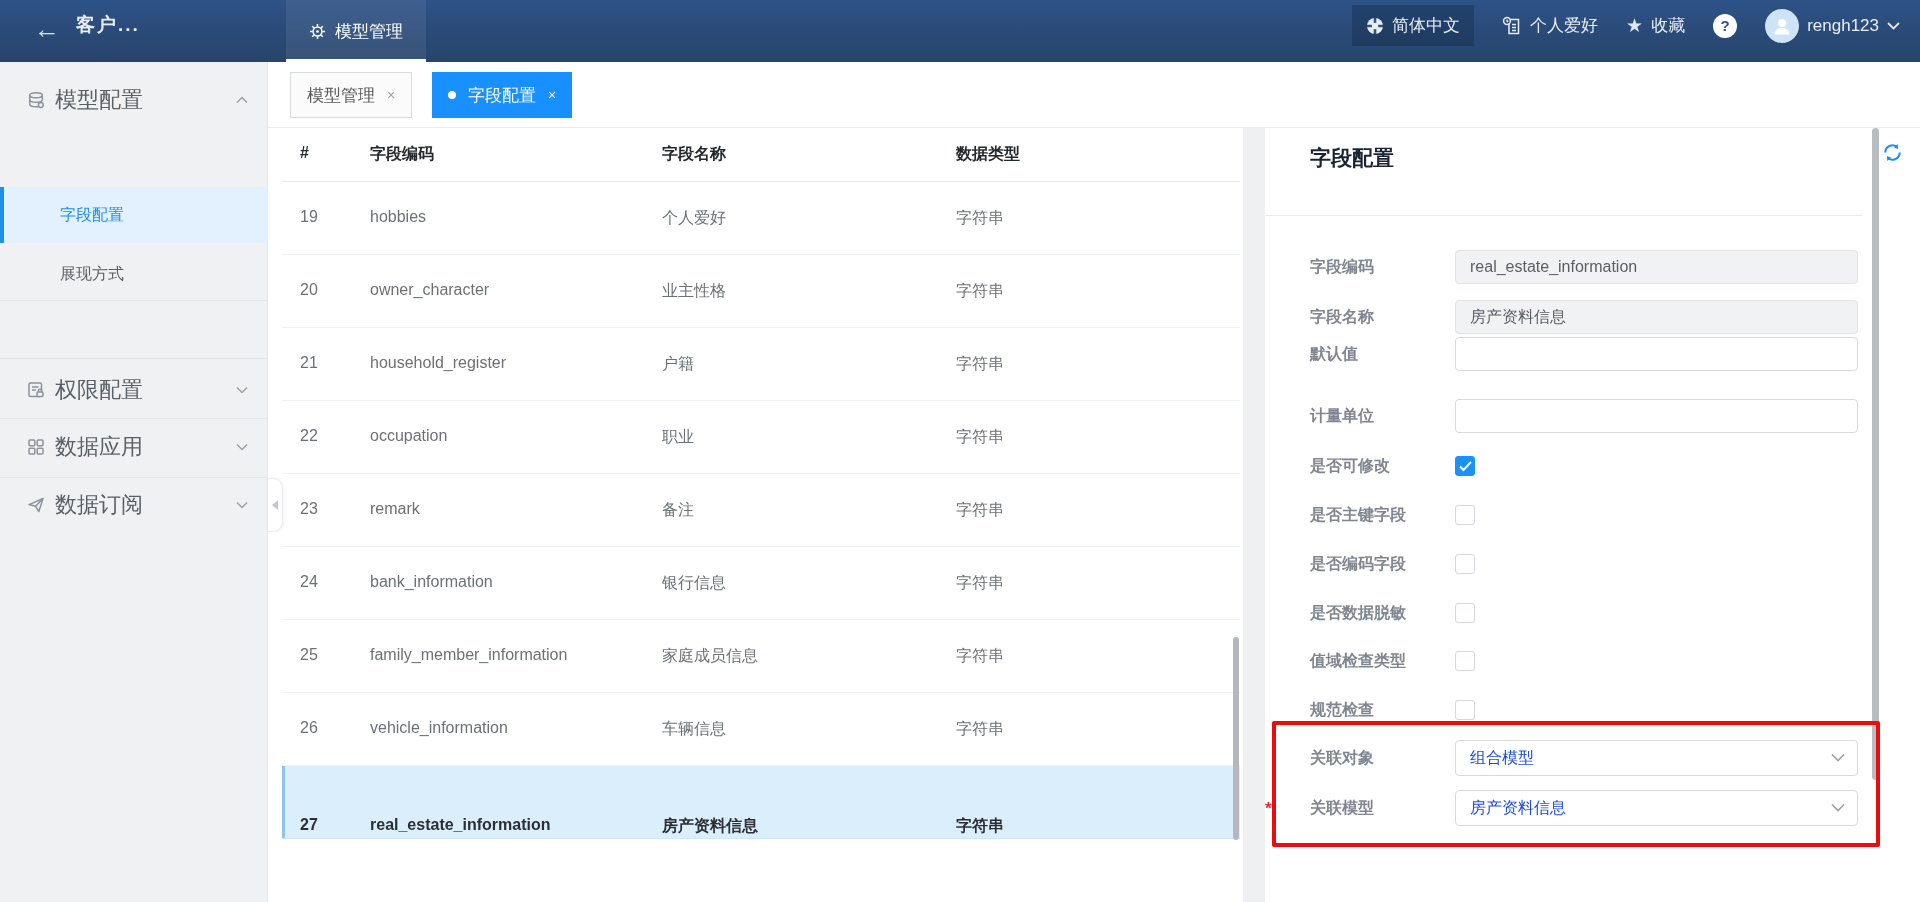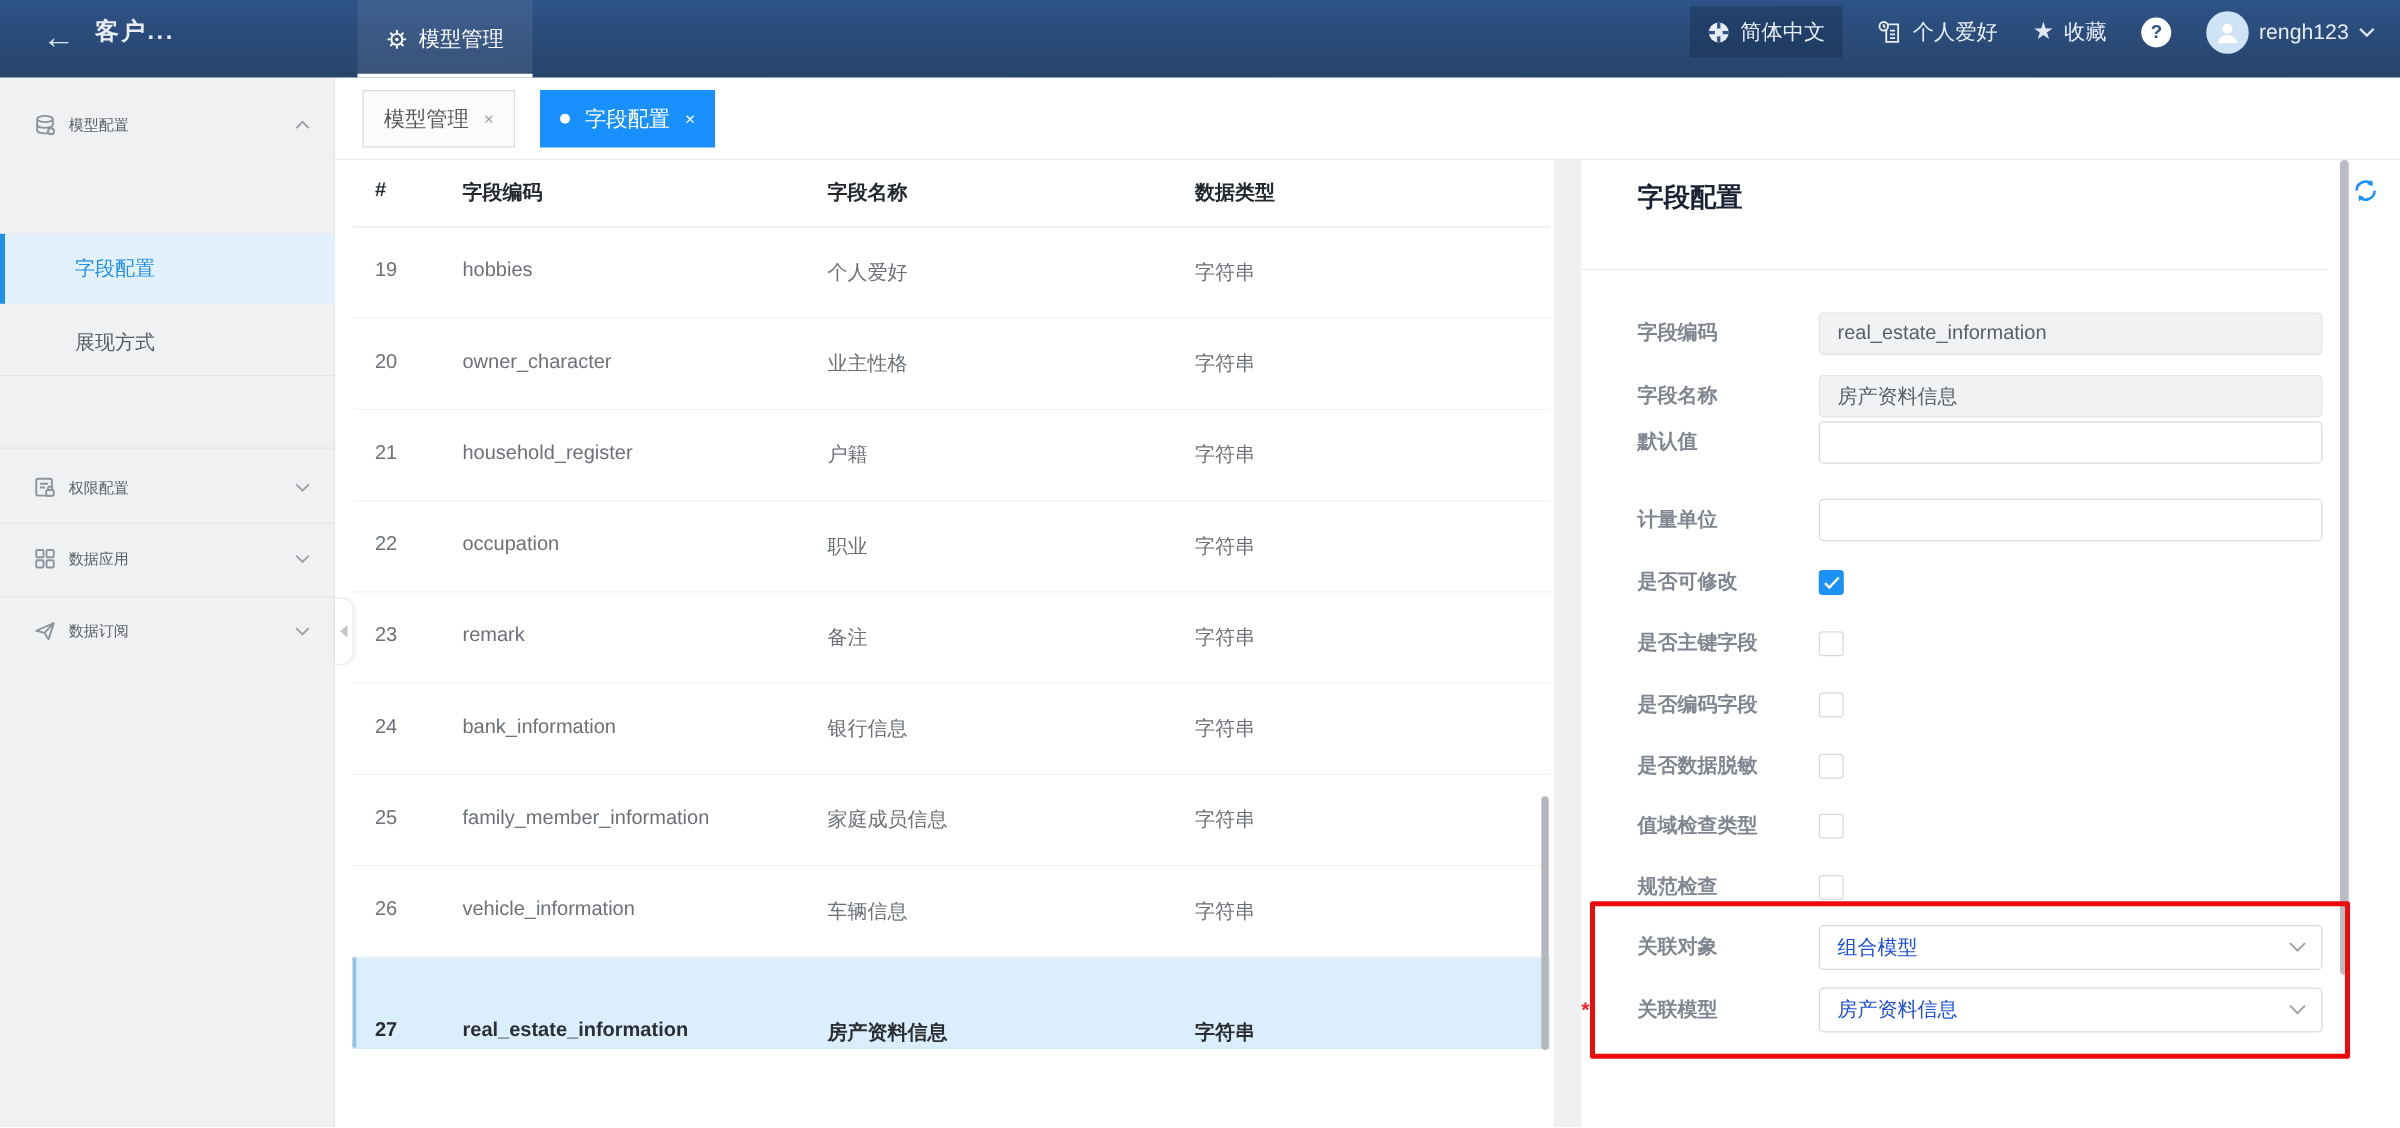--- a/index.html
+++ b/index.html
@@ -17,21 +17,21 @@
   .nav-right { position:absolute; right:0; top:0; height:51px; display:flex; align-items:center; padding-right:20px; }
   .nav-item { display:flex; align-items:center; gap:8px; font-size:17px; color:#e8eef5; cursor:pointer; white-space:nowrap; }
   .nav-item.lang { background:rgba(8,28,52,0.28); padding:9px 14px; }
   .nav-sp { width:28px; }
   .help-circle { width:24px; height:24px; border-radius:50%; background:#fff; color:#2d5287; font-weight:bold; font-size:15px;
     display:flex; align-items:center; justify-content:center; cursor:pointer; }
   .avatar { width:34px; height:34px; border-radius:50%; background:#cfe3f7; display:flex; align-items:center; justify-content:center; }
 
   
   .sidebar { position:absolute; left:0; top:62px; width:268px; height:840px; background:#f0f1f3; border-right:1px solid #e3e5e8; z-index:10; }
-  .sb-row { position:absolute; left:0; width:268px; height:44px; display:flex; align-items:center; cursor:pointer; color:#595f66; font-size:12px; }
+  .sb-row { position:absolute; left:0; width:268px; height:44px; display:flex; align-items:center; cursor:pointer; color:#595f66; font-size:22px; }
   .sb-row .sb-ic { position:absolute; left:27px; top:50%; transform:translateY(-50%); display:flex; }
   .sb-row .sb-label { position:absolute; left:55px; }
   .sb-row .sb-chev { position:absolute; right:20px; top:50%; transform:translateY(-50%); display:flex; }
   .sb-sub { position:absolute; left:0; width:268px; height:52px; display:flex; align-items:center; cursor:pointer; color:#595f66; font-size:16px; }
   .sb-sub .sb-label { position:absolute; left:60px; }
   .sb-sub.active { background:#e2f1fd; color:#1e90e8; }
   .sb-sub.active::before { content:""; position:absolute; left:0; top:0; width:4px; height:100%; background:#1e90e8; }
   .sb-div { position:absolute; left:0; width:268px; height:1px; background:#e4e5e8; }
   .collapse-handle { position:absolute; left:268px; top:478px; width:15px; height:54px; background:#fff; border:1px solid #ececee; border-left:none;
     border-radius:0 10px 10px 0; box-shadow:1px 0 4px rgba(0,0,0,0.06); z-index:11; display:flex; align-items:center; justify-content:center; cursor:pointer; }

